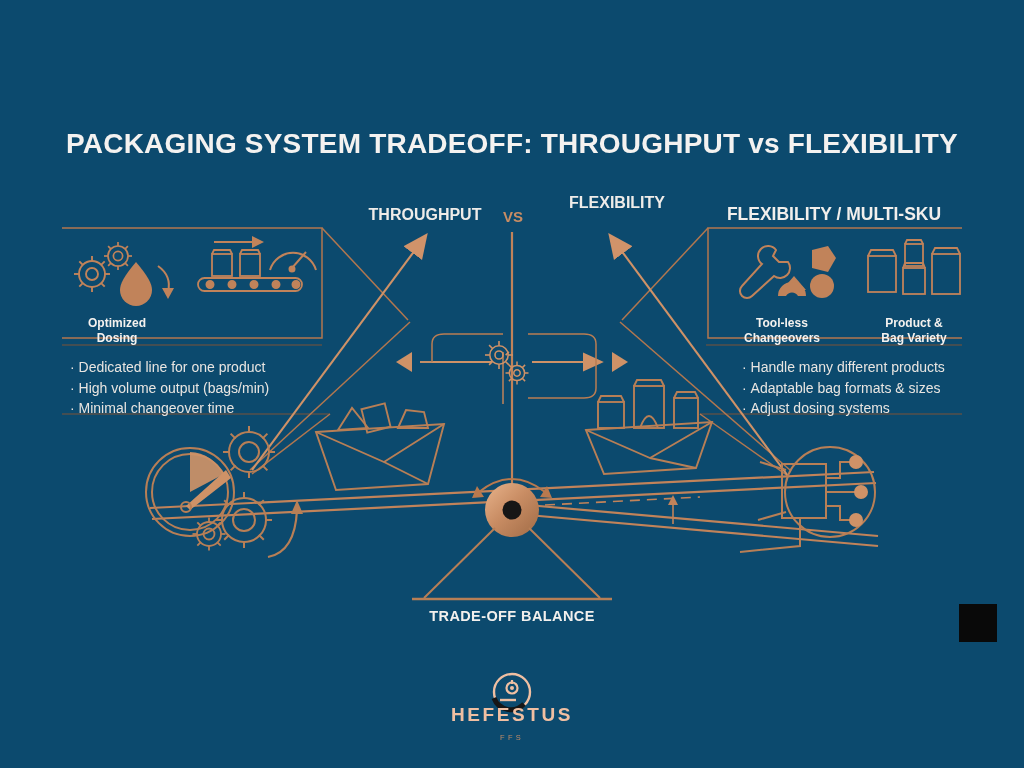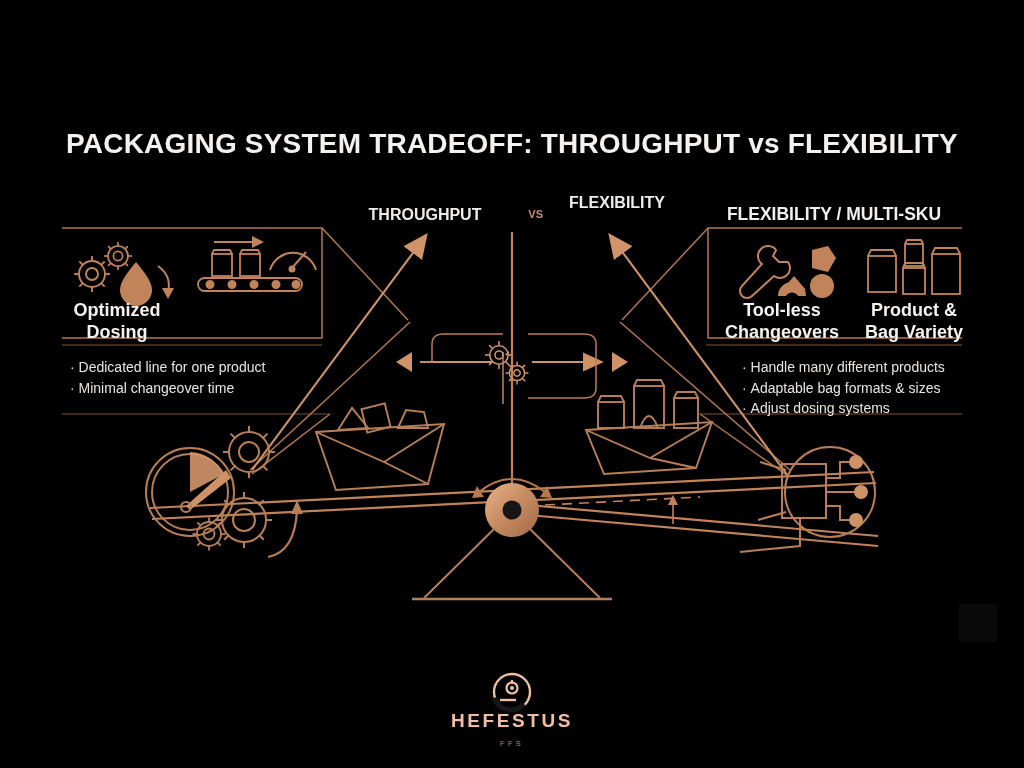--- a/index.html
+++ b/index.html
@@ -13,21 +13,21 @@
     height: 768px;
     overflow: hidden;
     font-family: "Liberation Sans", sans-serif;
     position: relative;
   }
   #stage {
     position: absolute;
     left: 0; top: 0;
     width: 1024px;
     height: 768px;
-    background: #000000;
+    background: #0c4a6e;
   }
   .svg-layer {
     position: absolute;
     left: 0; top: 0;
     width: 1024px;
     height: 768px;
     pointer-events: none;
   }
   
   .txt {
@@ -48,29 +48,30 @@
   .section-head {
     font-size: 17.5px;
     font-weight: bold;
     color: #f2efec;
     text-align: center;
   }
   #head-left   { left: 50px;  top: 204px; width: 280px; }
   #head-right  { left: 694px; top: 204px; width: 280px; }
   #label-throughput { left: 340px; top: 206px; width: 170px; font-size: 16px; font-weight: bold; color:#efece9; text-align:center; }
   #label-flexibility{ left: 542px; top: 194px; width: 150px; font-size: 16px; font-weight: bold; color:#efece9; text-align:center; }
-  #label-vs { left: 505px; top: 208px; width: 38px; font-size: 11px; font-weight: bold; color:#c98d64; text-align:right; }
+  #label-vs { left: 494px; top: 208px; width: 38px; font-size: 15px; font-weight: bold; color:#c98d64; text-align:center; }
 
   .icon-caption {
     position: absolute;
     text-align: center;
-    font-size: 18px;
+    font-size: 12px;
     font-weight: bold;
     color: #f5f2ef;
     line-height: 1.22;
+    margin-top: 16px;
   }
   .bullets {
     position: absolute;
     font-size: 14px;
     color: #e9e5e1;
     line-height: 1.48;
   }
   .bullets div::before {
     content: "\00B7\00A0";
     color: #e9e5e1;
@@ -89,21 +90,21 @@
     position: absolute;
     left: 412px; top: 690px;
     width: 200px;
     text-align: center;
   }
   #brand-name {
     font-size: 19px;
     font-weight: bold;
     letter-spacing: 2.6px;
     color: #f0bfa2;
-    margin-top: 20px;
+    margin-top: 14px;
   }
   #brand-sub {
     font-size: 7.5px;
     letter-spacing: 3.2px;
     color: #c08b68;
     margin-top: 7px;
   }
   #artifact-square {
     position: absolute;
     left: 959px; top: 604px;
@@ -453,28 +454,30 @@
     <div>Tool-less</div>
     <div>Changeovers</div>
   </div>
   <div class="icon-caption" style="left:854px; top:300px; width:120px;">
     <div>Product &amp;</div>
     <div>Bag Variety</div>
   </div>
 
   <div class="bullets" style="left:70px; top:357px; width:270px;">
     <div>Dedicated line for one product</div>
+    <div>High volume output (bags/min)</div>
     <div>Minimal changeover time</div>
   </div>
   <div class="bullets" style="left:742px; top:357px; width:250px;">
     <div>Handle many different products</div>
     <div>Adaptable bag formats &amp; sizes</div>
     <div>Adjust dosing systems</div>
   </div>
 
+  <div class="txt" id="balance-caption">TRADE-OFF BALANCE</div>
 
   <div id="brand">
     <div id="brand-name">HEFESTUS</div>
     <div id="brand-sub">FFS</div>
   </div>
 
   <div id="artifact-square"></div>
 </div>
 
 </body></html>

